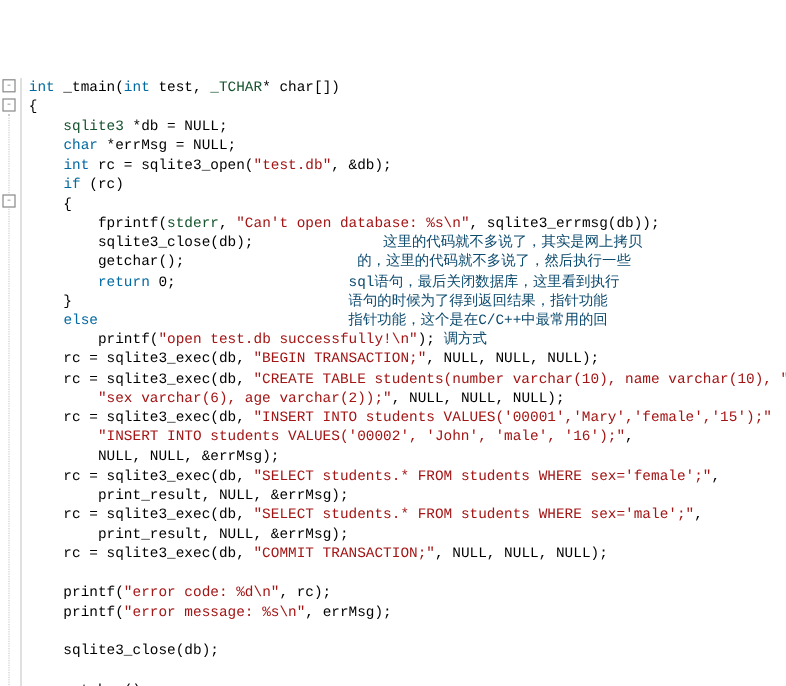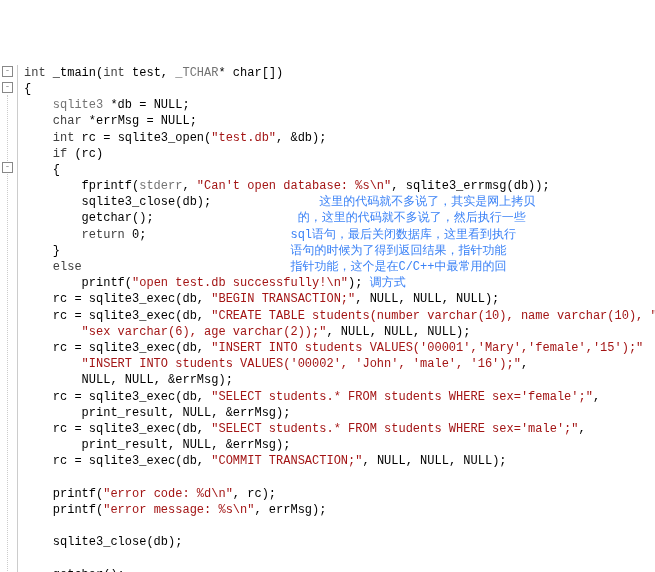--- a/index.html
+++ b/index.html
@@ -36,24 +36,24 @@
 }
 .vline {
   border-left: 1px dotted #ccc;
   position: absolute;
   left: 7px;
   width: 0;
 }
 .code {
   padding-left: 6px;
 }
-.kw { color: #404040; }
+.kw { color: #0369a1; }
 .str { color: #a31515; }
-.comment-cn { color: #3b82f6; }
-.teal { color: #737373; }
+.comment-cn { color: #0c4a6e; }
+.teal { color: #14532d; }
 </style>
 </head>
 <body>
 
 
 
 <div class="editor">
   <div class="gutter">
     <div class="fold" style="top:1px">-</div>
     <div class="fold" style="top:17px">-</div>

